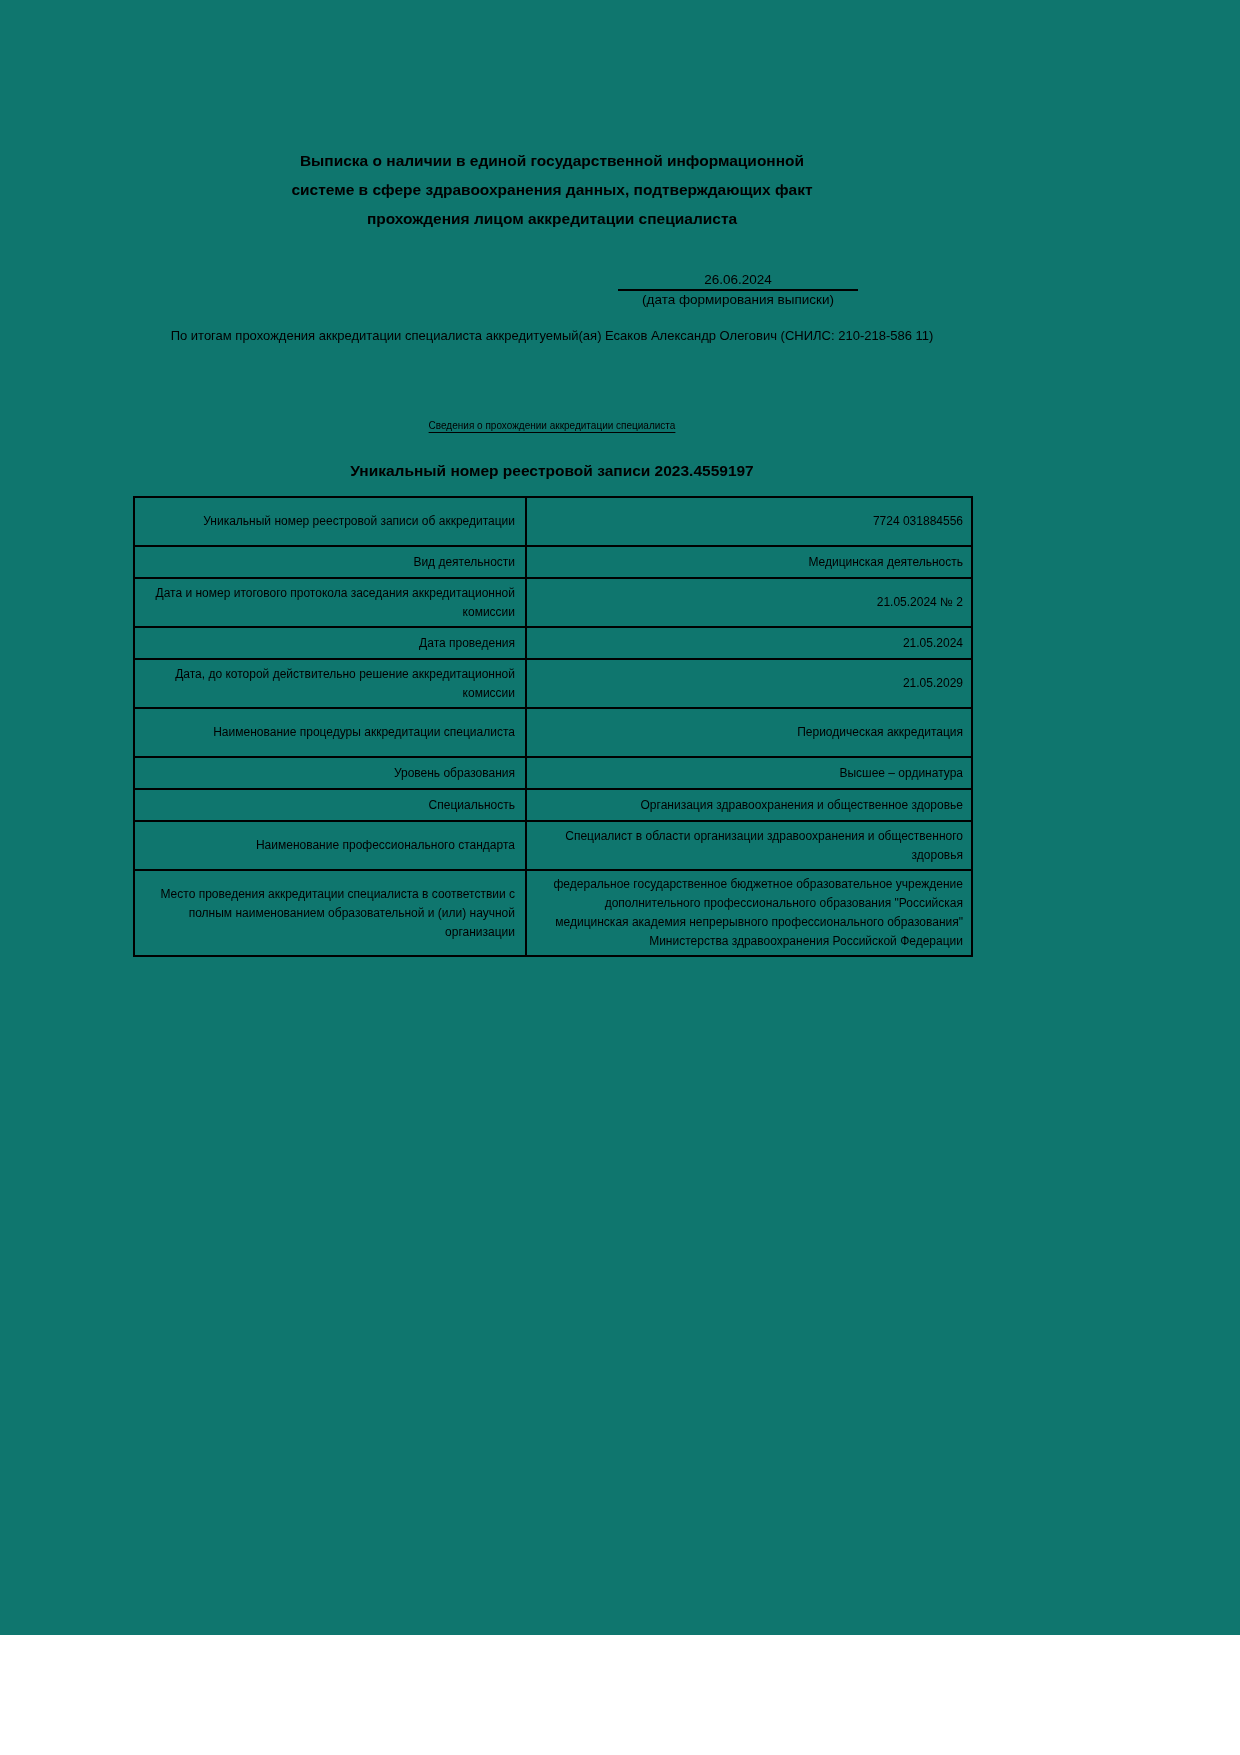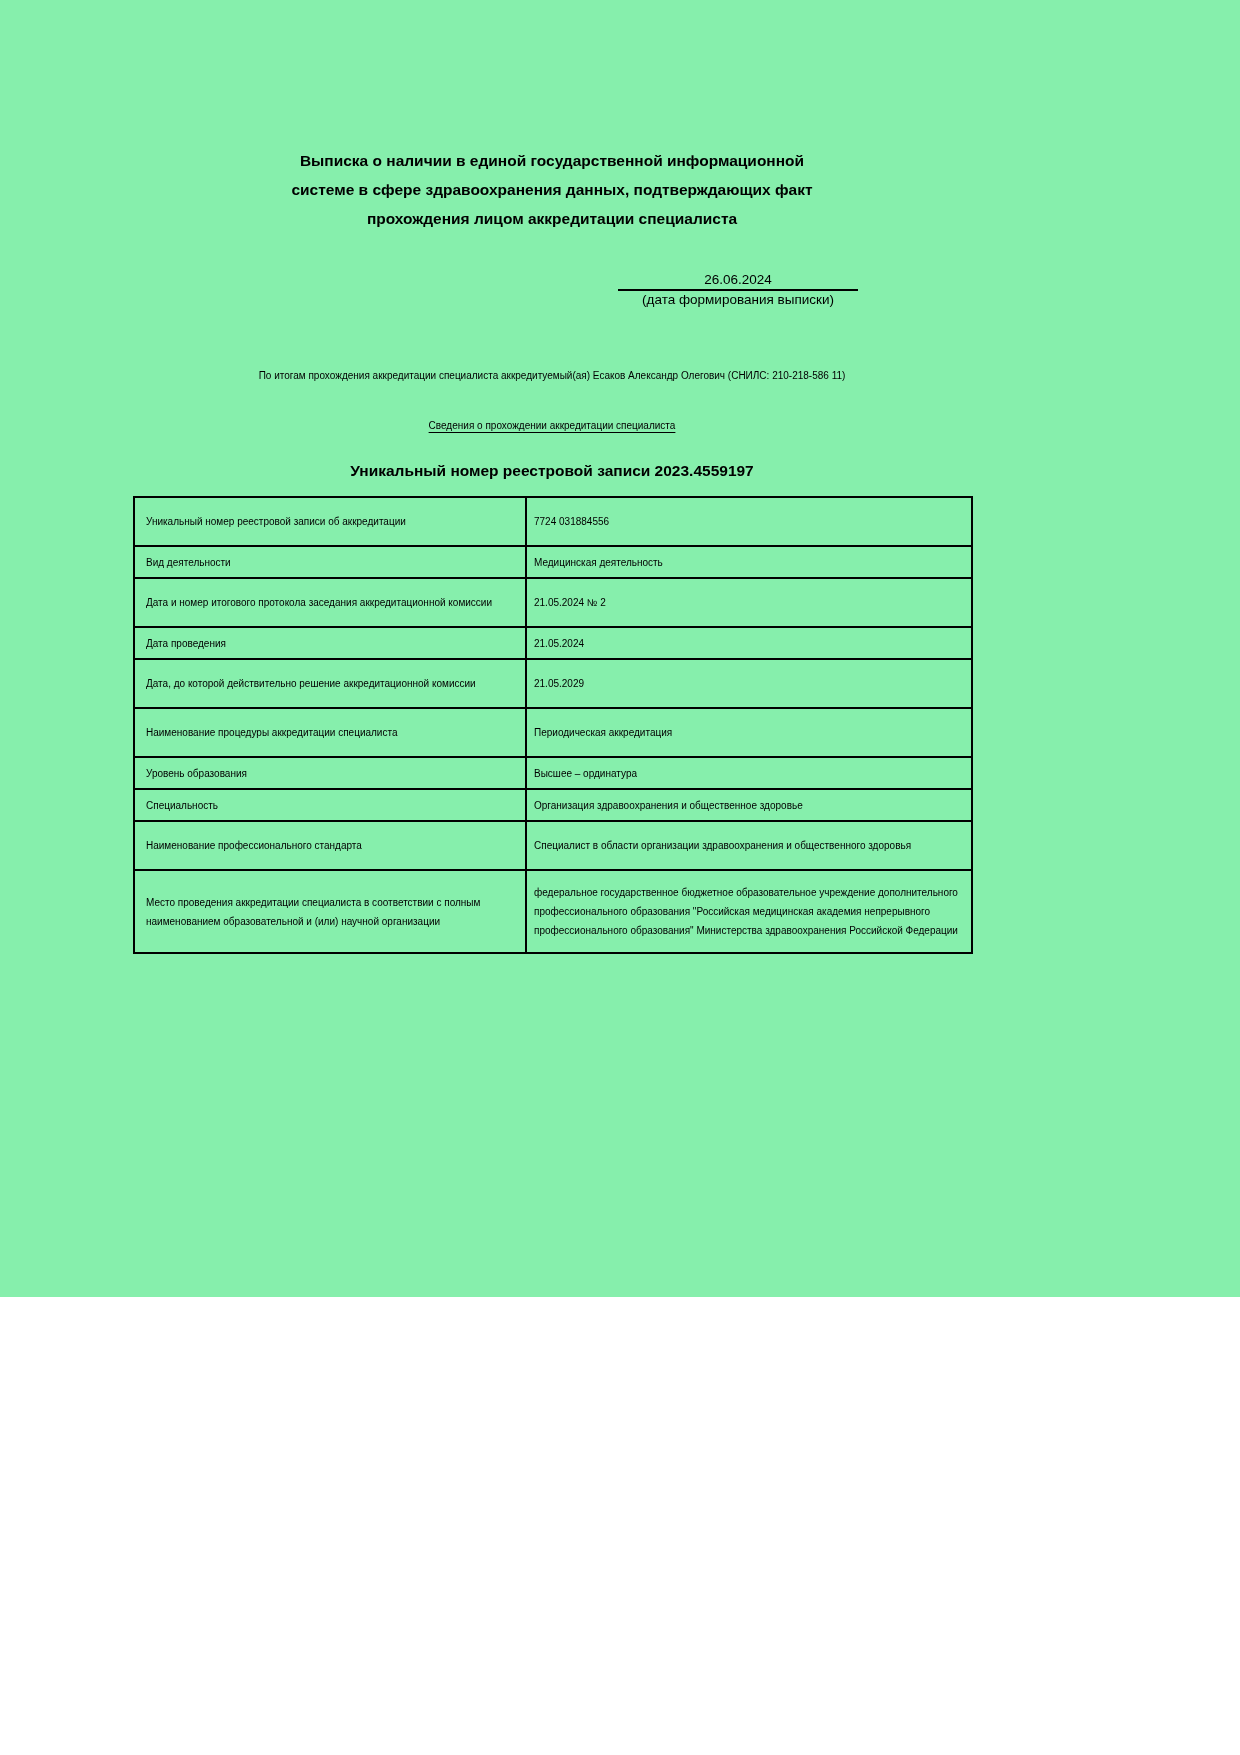--- a/index.html
+++ b/index.html
@@ -3,22 +3,22 @@
 <meta charset="utf-8">
 <style>
   html, body {
     margin: 0;
     padding: 0;
     background: #ffffff;
   }
   .page {
     position: relative;
     width: 1240px;
-    height: 1297px;
-    background: #86efac;
+    height: 1635px;
+    background: #0f766e;
     color: #000000;
     font-family: "Liberation Sans", sans-serif;
     overflow: hidden;
   }
   .content-col {
     position: absolute;
     left: 133px;
     width: 838px;
   }
   
@@ -45,23 +45,23 @@
     padding-bottom: 2px;
     border-bottom: 2px solid #000000;
   }
   .date-block .date-caption {
     display: block;
     padding-top: 1px;
   }
 
   
   .intro {
-    top: 366px;
+    top: 326px;
     text-align: center;
-    font-size: 10px;
+    font-size: 13px;
     line-height: 20px;
   }
   .intro .line { white-space: nowrap; }
 
   
   .section-heading {
     top: 420px;
     text-align: center;
     font-size: 10px;
     text-decoration: underline;
@@ -77,21 +77,22 @@
   }
 
   
   .acc-table-wrap {
     top: 496px;
   }
   table.acc-table {
     border-collapse: collapse;
     width: 838px;
     table-layout: fixed;
-    font-size: 10px;
+    font-size: 12px;
+    text-align: right;
   }
   table.acc-table col.c-label { width: 392px; }
   table.acc-table col.c-value { width: 446px; }
   table.acc-table td {
     border: 2px solid #000000;
     vertical-align: middle;
     line-height: 19px;
     padding: 4px 10px 4px 11px;
   }
   table.acc-table td.value-cell {

